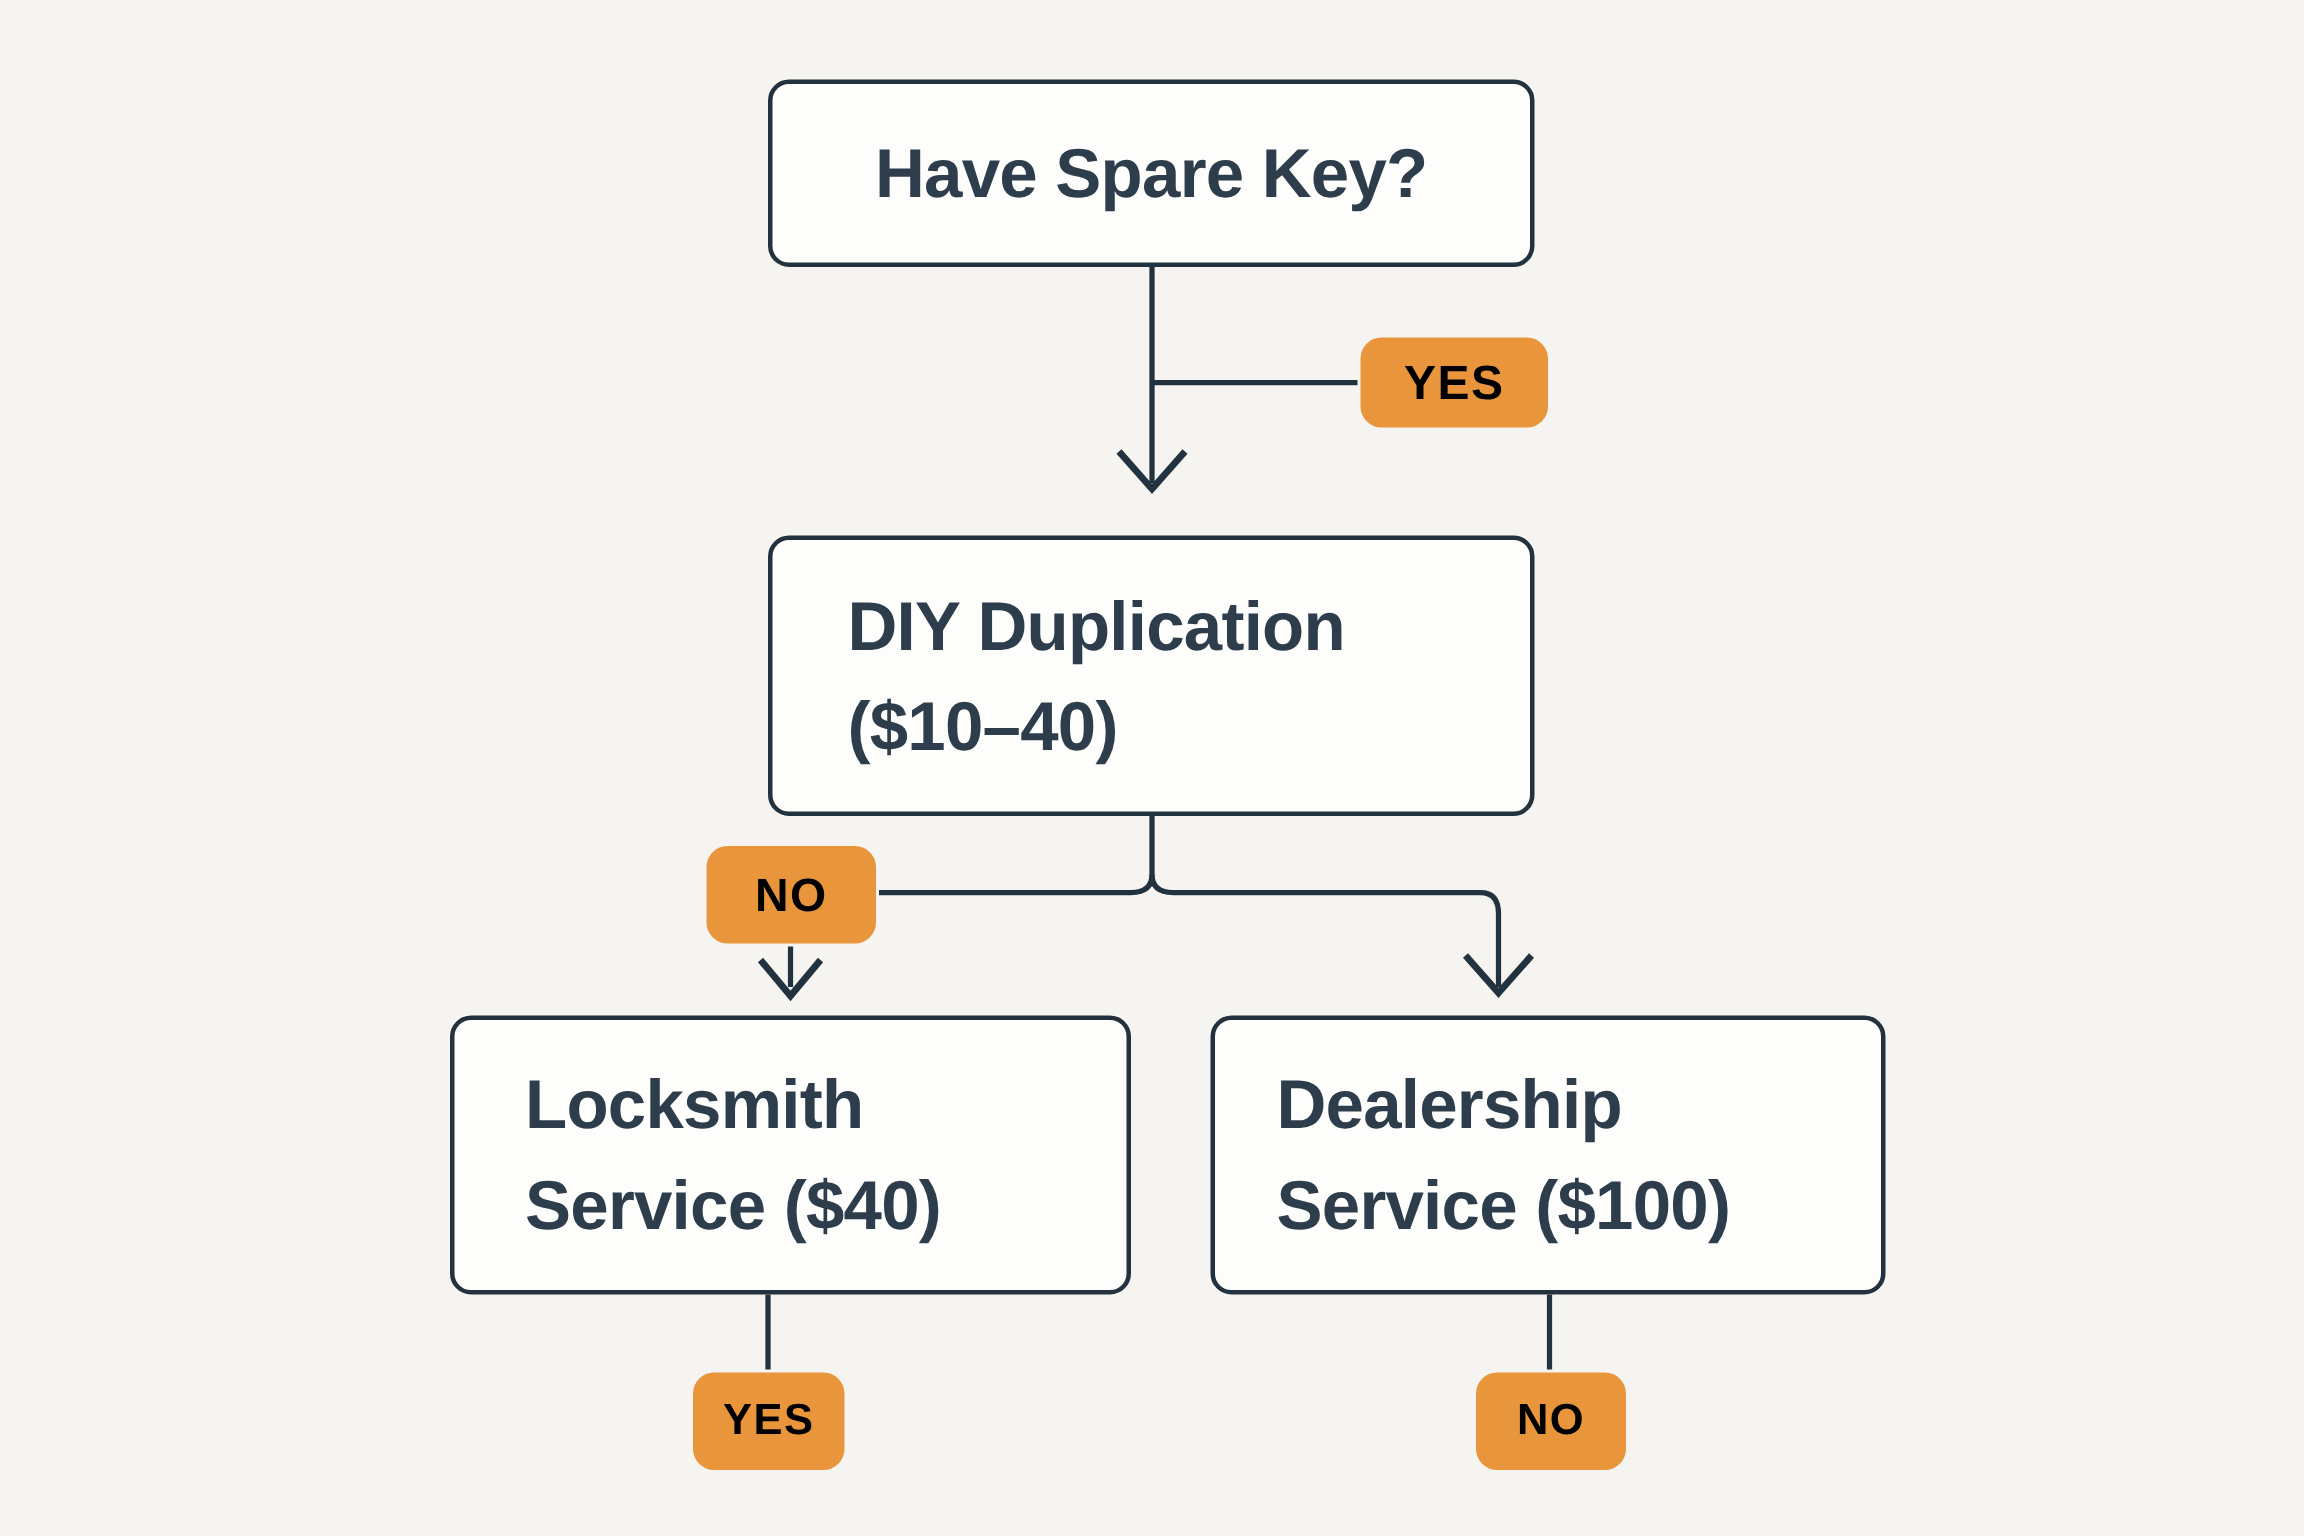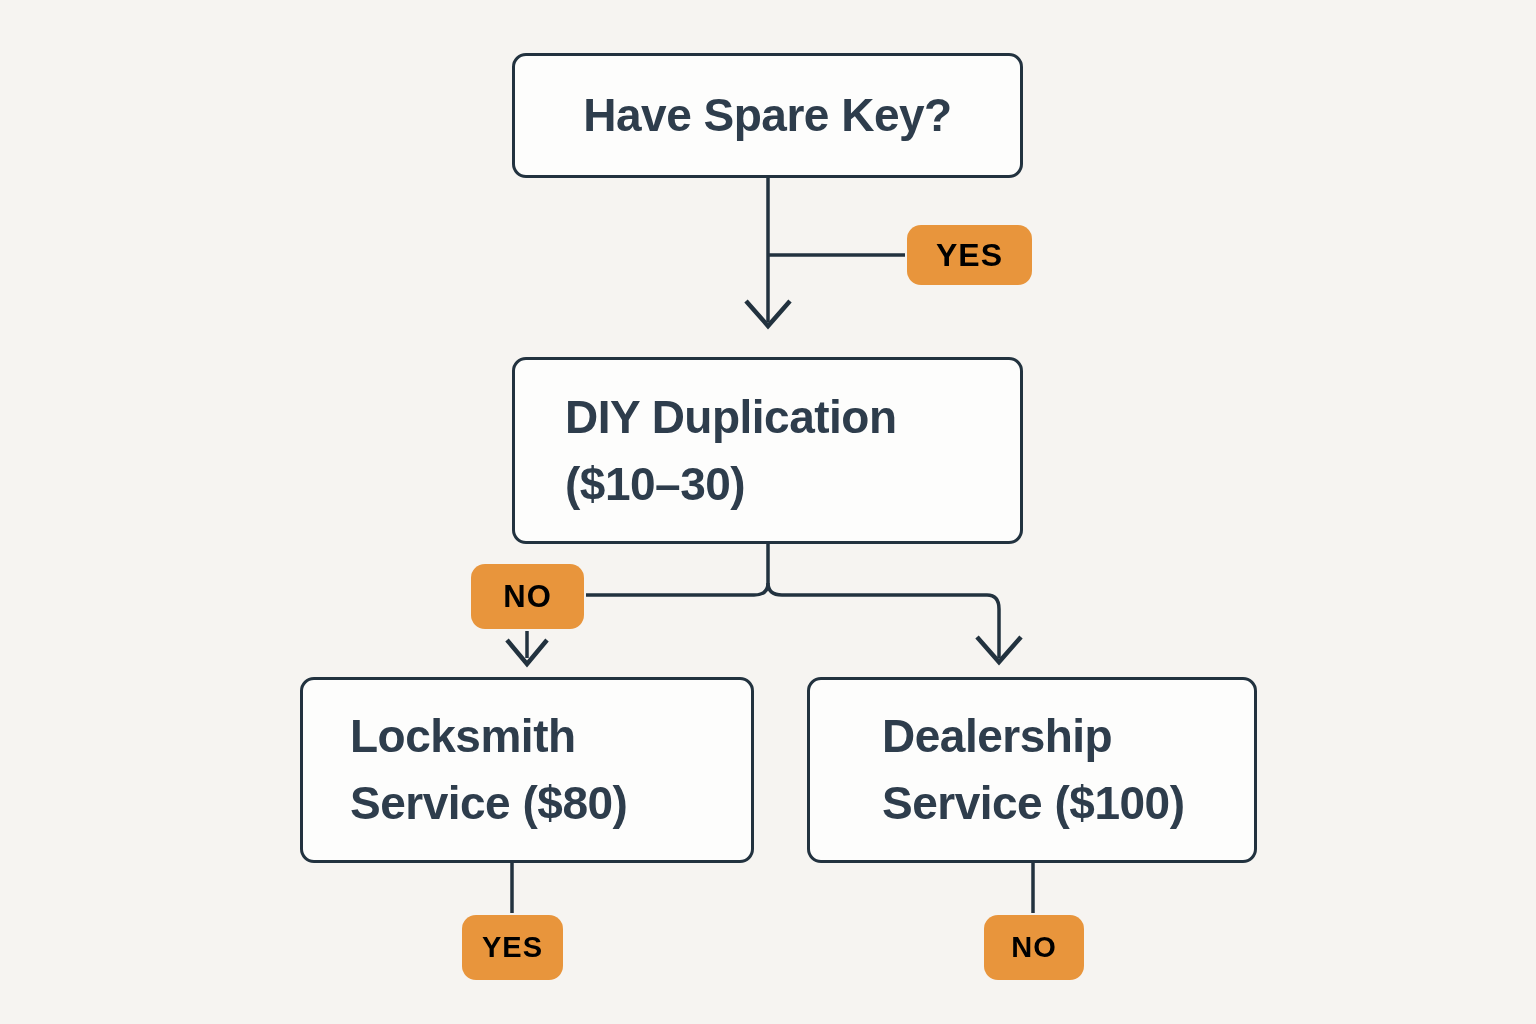--- a/index.html
+++ b/index.html
@@ -52,21 +52,21 @@
     align-items: center;
     text-align: center;
   }
   .node.left-text {
     align-items: flex-start;
     text-align: left;
   }
   #node-decision   { left: 512px; top:  53px; width: 511px; height: 125px; }
   #node-diy        { left: 512px; top: 333px; width: 511px; height: 187px; padding-left: 50px; margin-top: 24px; }
   #node-locksmith  { left: 278px; top: 677px; width: 454px; height: 186px; padding-left: 47px; margin-left: 22px; }
-  #node-dealership { left: 807px; top: 677px; width: 450px; height: 186px; padding-left: 72px; }
+  #node-dealership { left: 807px; top: 677px; width: 450px; height: 186px; padding-left: 41px; }
 
   .badge {
     position: absolute;
     box-sizing: border-box;
     background: var(--accent, #E8953C);
     color: #000000;
     border-radius: 14px;
     display: flex;
     align-items: center;
     justify-content: center;
@@ -102,26 +102,26 @@
 
     <path class="edge" d="M1033 863 L1033 913"></path>
   </svg>
 
   <div class="node centered" id="node-decision">
     <span>Have Spare Key?</span>
   </div>
 
   <div class="node left-text" id="node-diy">
     <span>DIY Duplication</span>
-    <span>($10–30)</span>
+    <span>($10–40)</span>
   </div>
 
   <div class="node left-text" id="node-locksmith">
     <span>Locksmith</span>
-    <span>Service ($80)</span>
+    <span>Service ($40)</span>
   </div>
 
   <div class="node left-text" id="node-dealership">
     <span>Dealership</span>
     <span>Service ($100)</span>
   </div>
 
   <div class="badge" id="badge-yes-top">
     <span>YES</span>
   </div>

